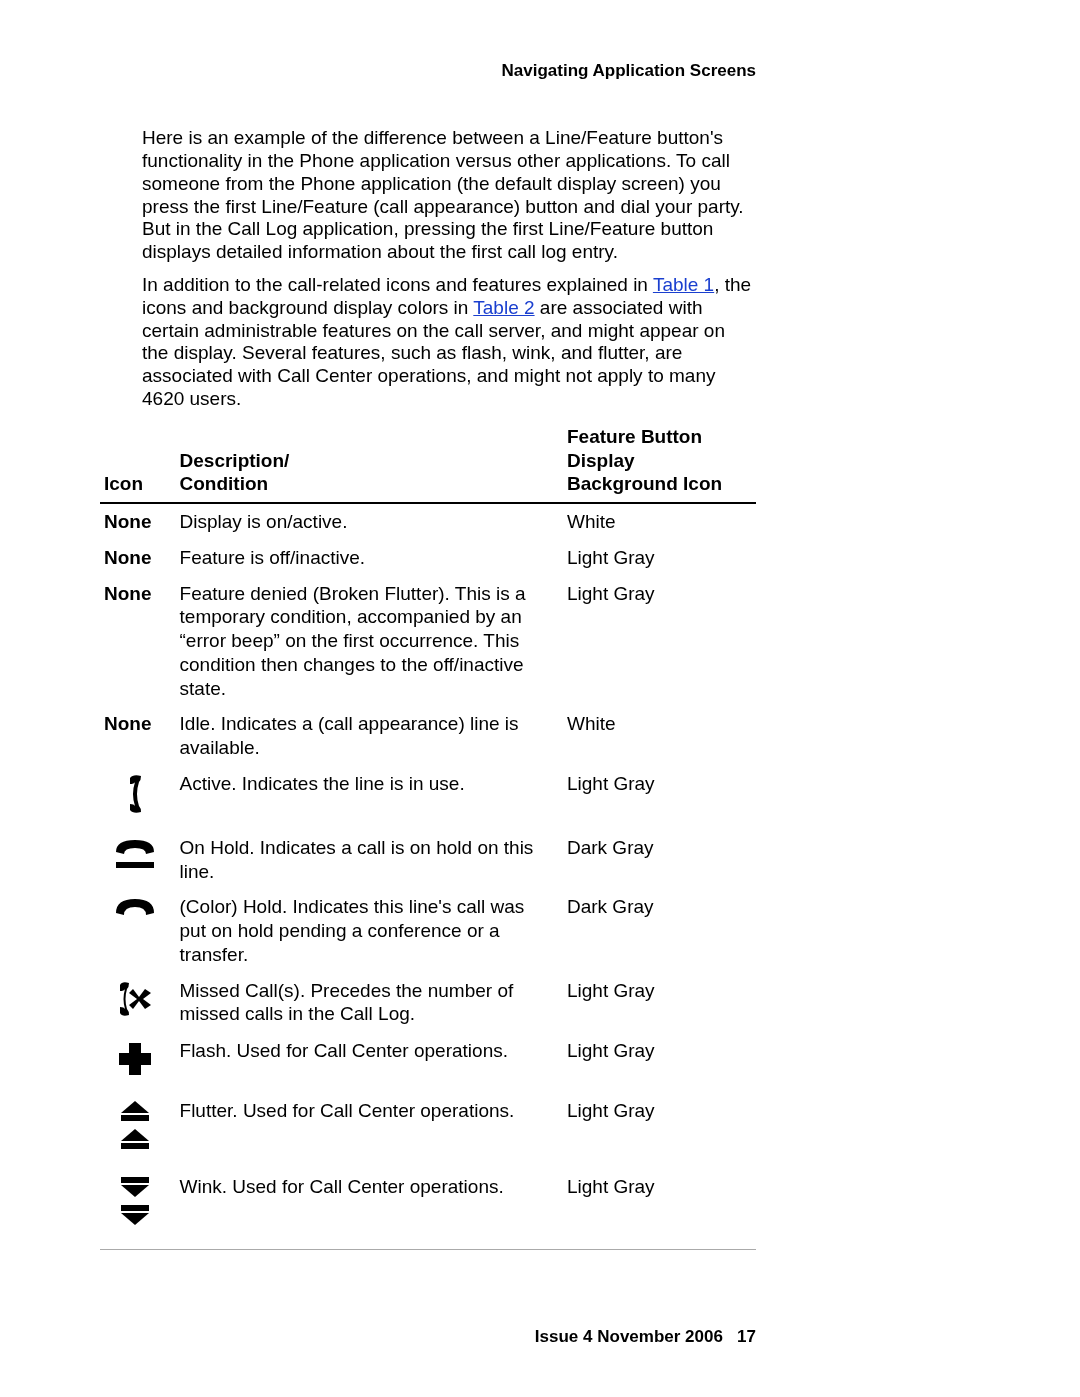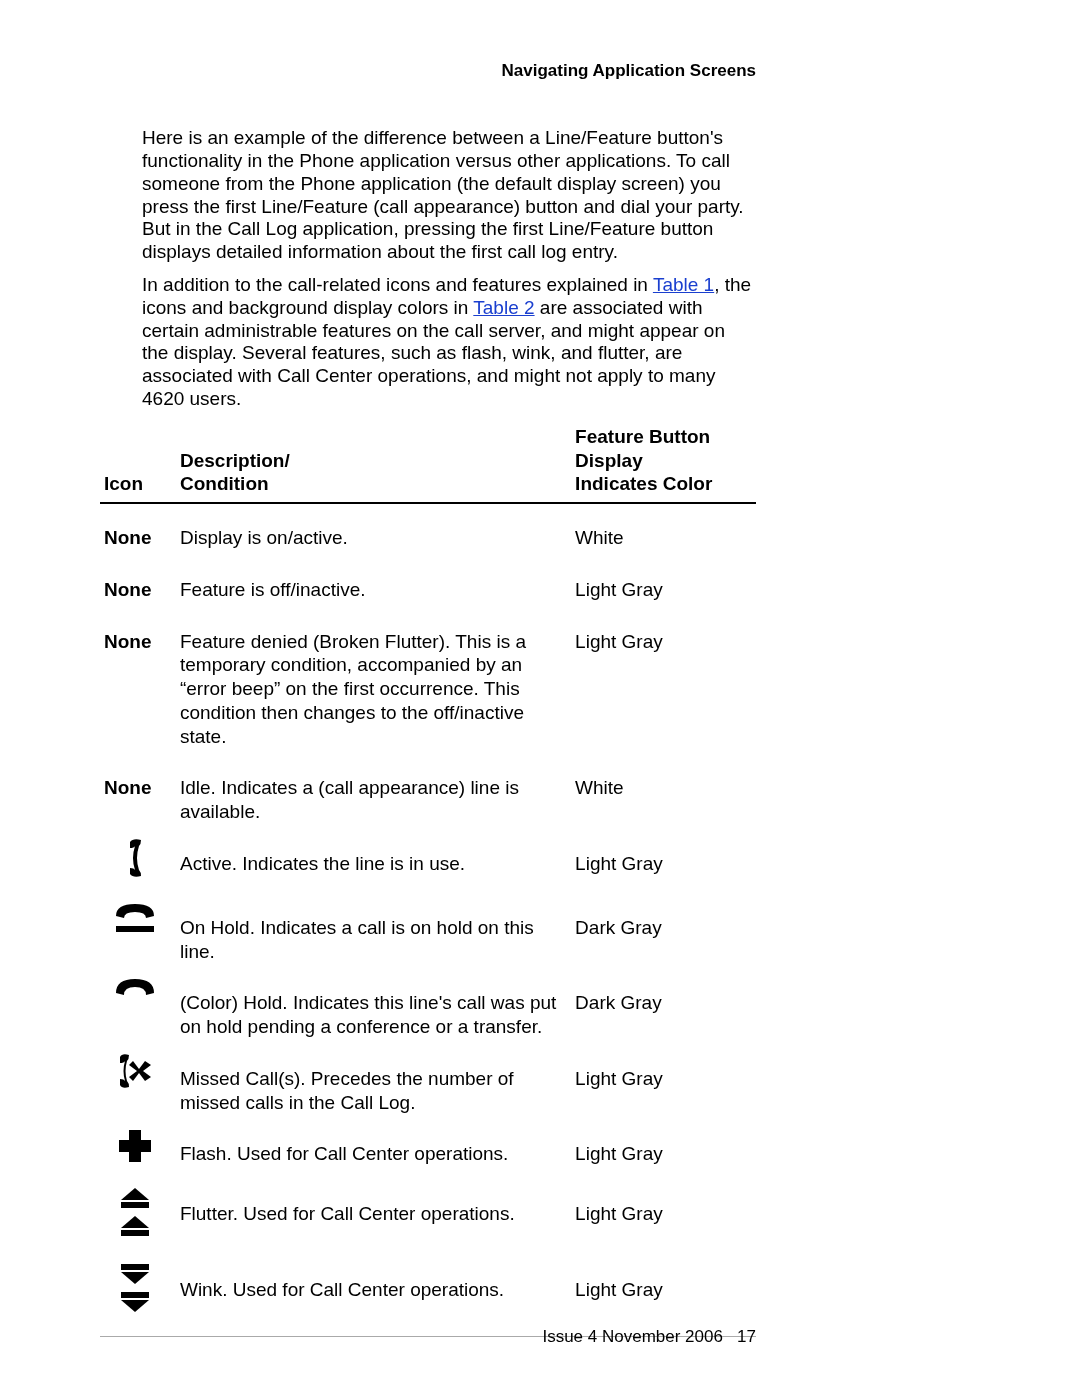--- a/index.html
+++ b/index.html
@@ -46,21 +46,21 @@
   table.feature-table th {
     text-align: left;
     vertical-align: bottom;
     padding: 4px 10px 6px 4px;
     font-weight: bold;
     border-top: none;
     border-bottom: 2px solid #000;
   }
   table.feature-table td {
     vertical-align: top;
-    padding: 22px 10px 6px 4px;
+    padding: 6px 10px 6px 4px;
   }
   .col-icon {
     width: 70px;
     text-align: center;
     font-weight: bold;
   }
   .col-desc {
     width: 530px;
   }
   .col-color {
@@ -75,21 +75,21 @@
   }
   .table-end-rule {
     border-top: 1px solid #aaa;
     margin-top: 4px;
   }
   .footer {
     position: absolute;
     bottom: 50px;
     right: 100px;
     font-size: 17px;
-    font-weight: normal;
+    font-weight: bold;
   }
 </style>
 </head>
 <body>
 
 <div class="page">
 
   <div class="header-right">Navigating Application Screens</div>
 
   <p class="body-p">Here is an example of the difference between a Line/Feature button's functionality in the Phone application versus other applications. To call someone from the Phone application (the default display screen) you press the first Line/Feature (call appearance) button and dial your party. But in the Call Log application, pressing the first Line/Feature button displays detailed information about the first call log entry.</p>
@@ -102,21 +102,21 @@
   <table class="feature-table">
     <thead>
       <tr>
         <th class="col-icon" style="text-align:left;vertical-align:bottom;">Icon</th>
         <th class="col-desc">
           <span>Description/</span><br>
           <span>Condition</span>
         </th>
         <th class="col-color">
           <span>Feature Button Display</span><br>
-          <span>Indicates Color</span>
+          <span>Background Icon</span>
         </th>
       </tr>
     </thead>
     <tbody id="table-body">
     <tr>
           <td class="icon-cell" style="font-weight: bold; text-align: left;">None</td>
           <td>Display is on/active.</td>
           <td>White</td>
         </tr>
         <tr>

